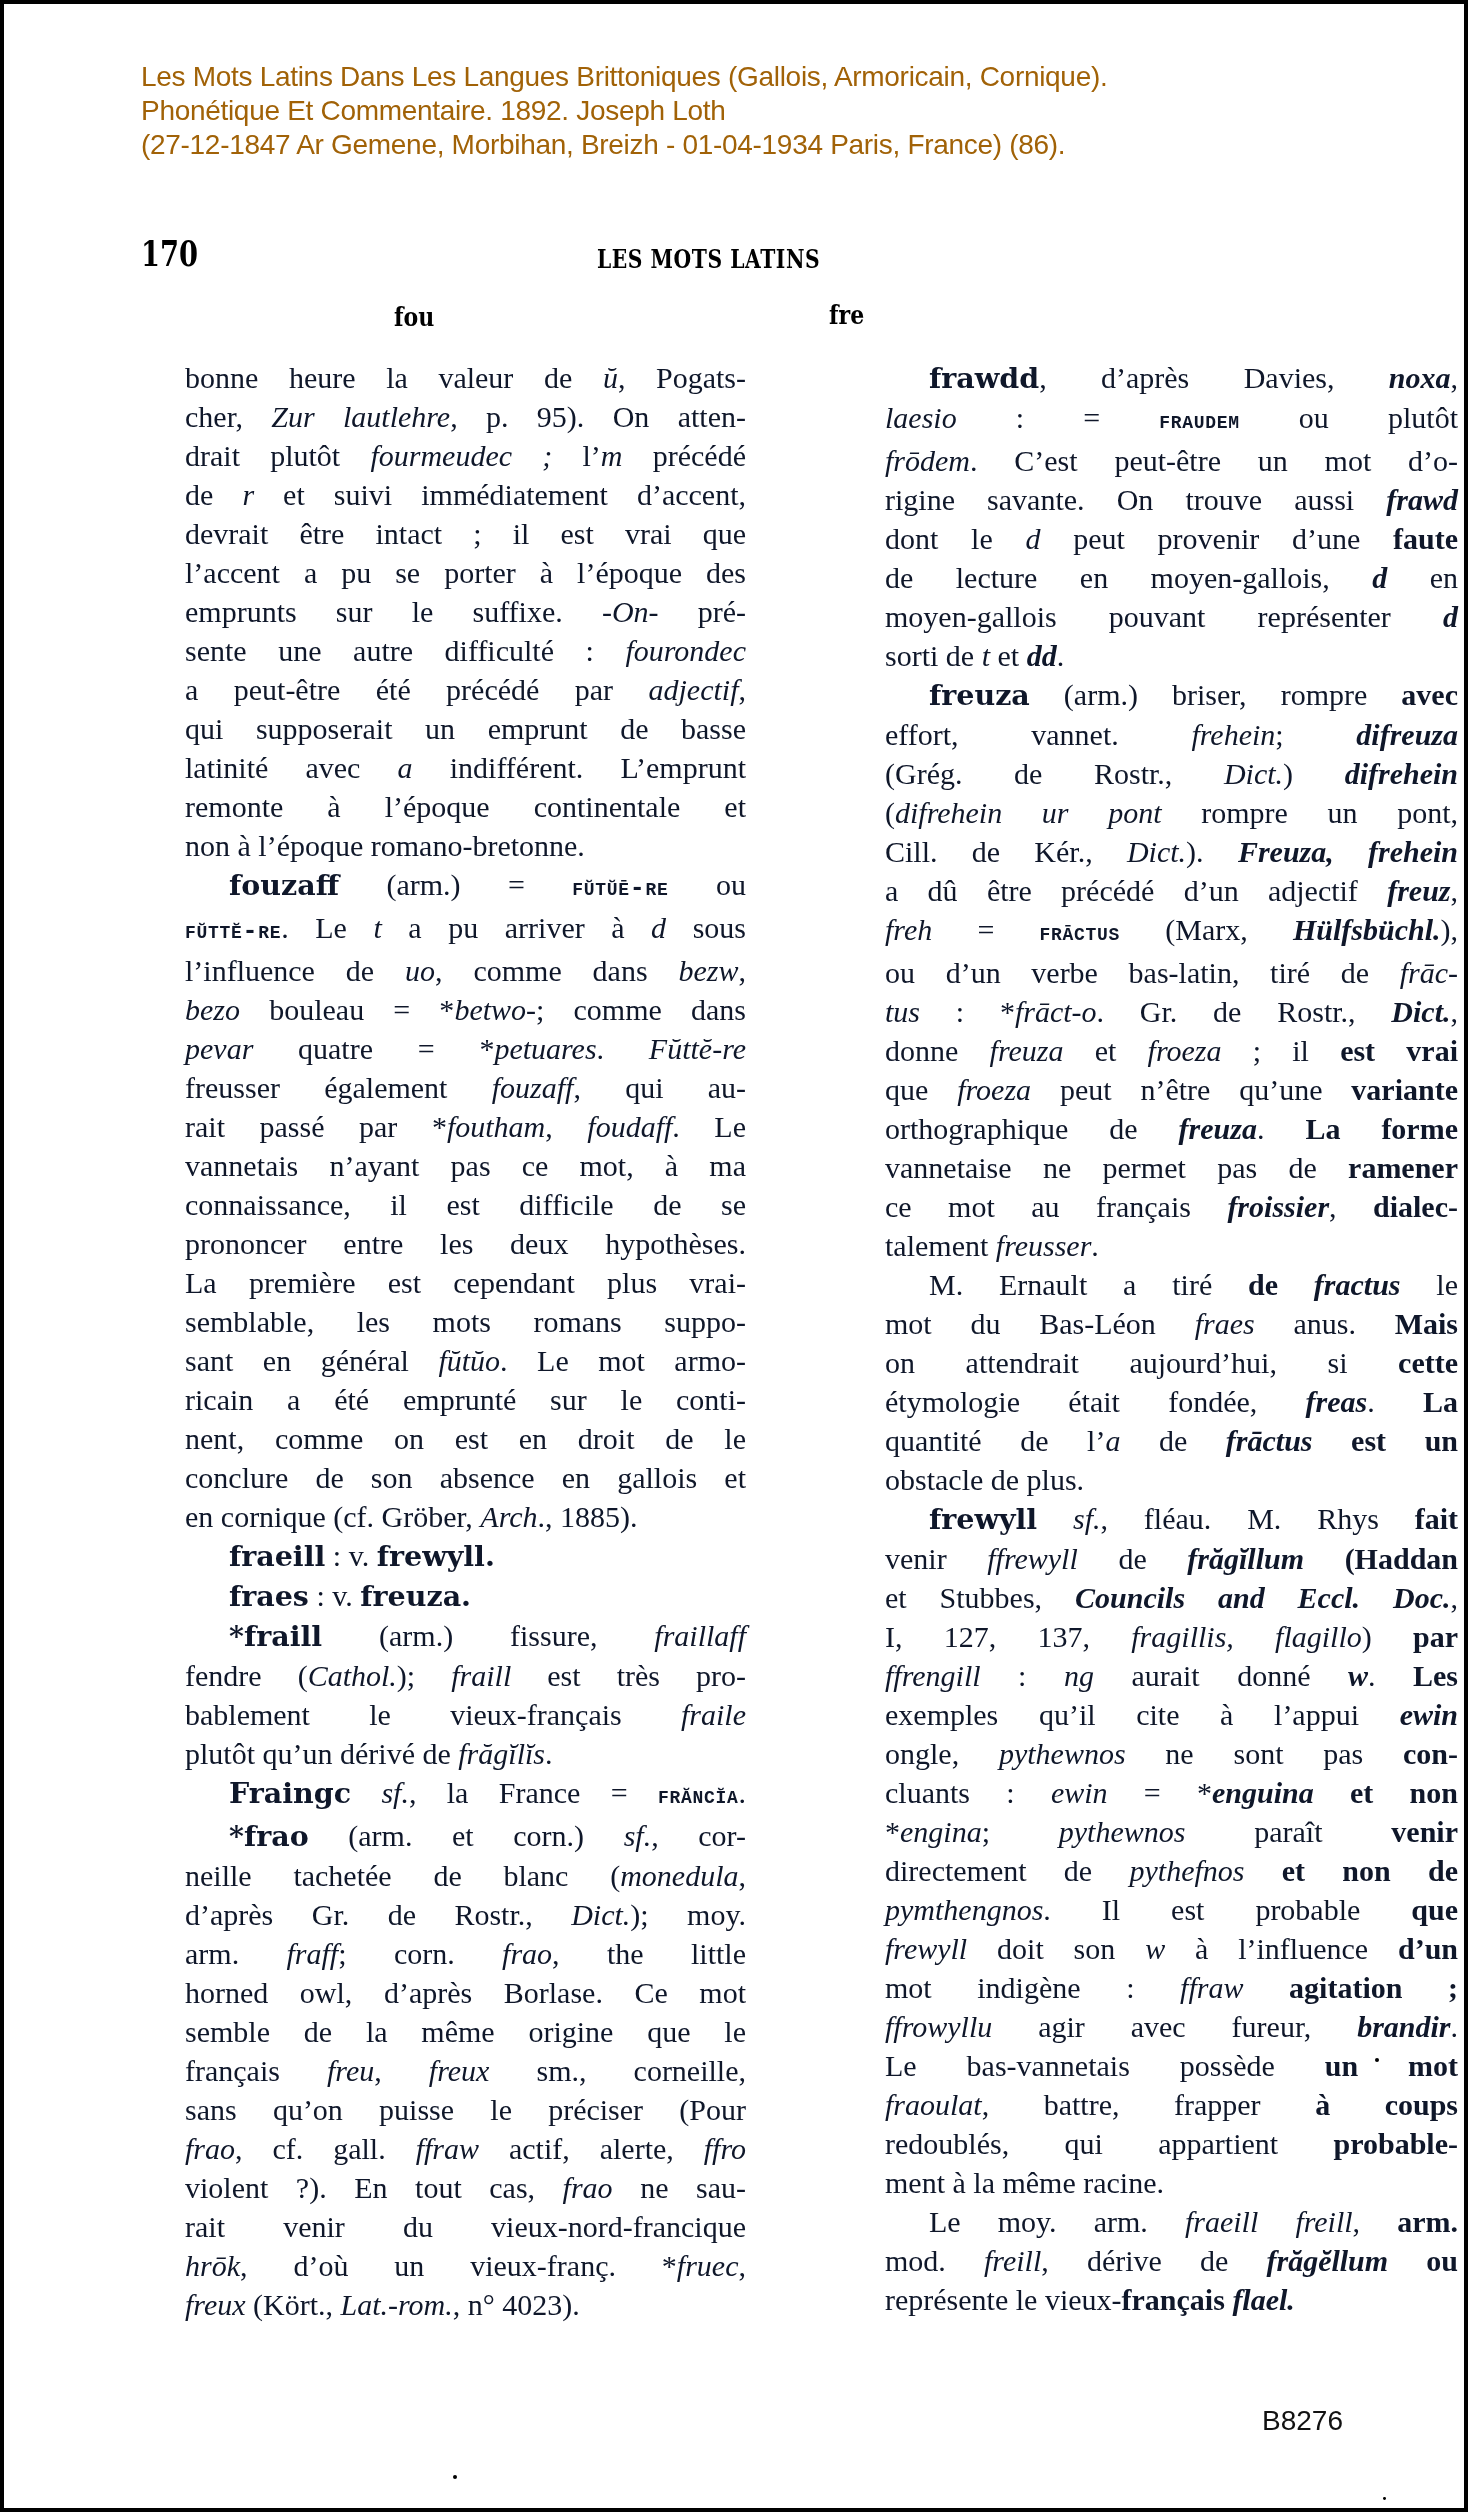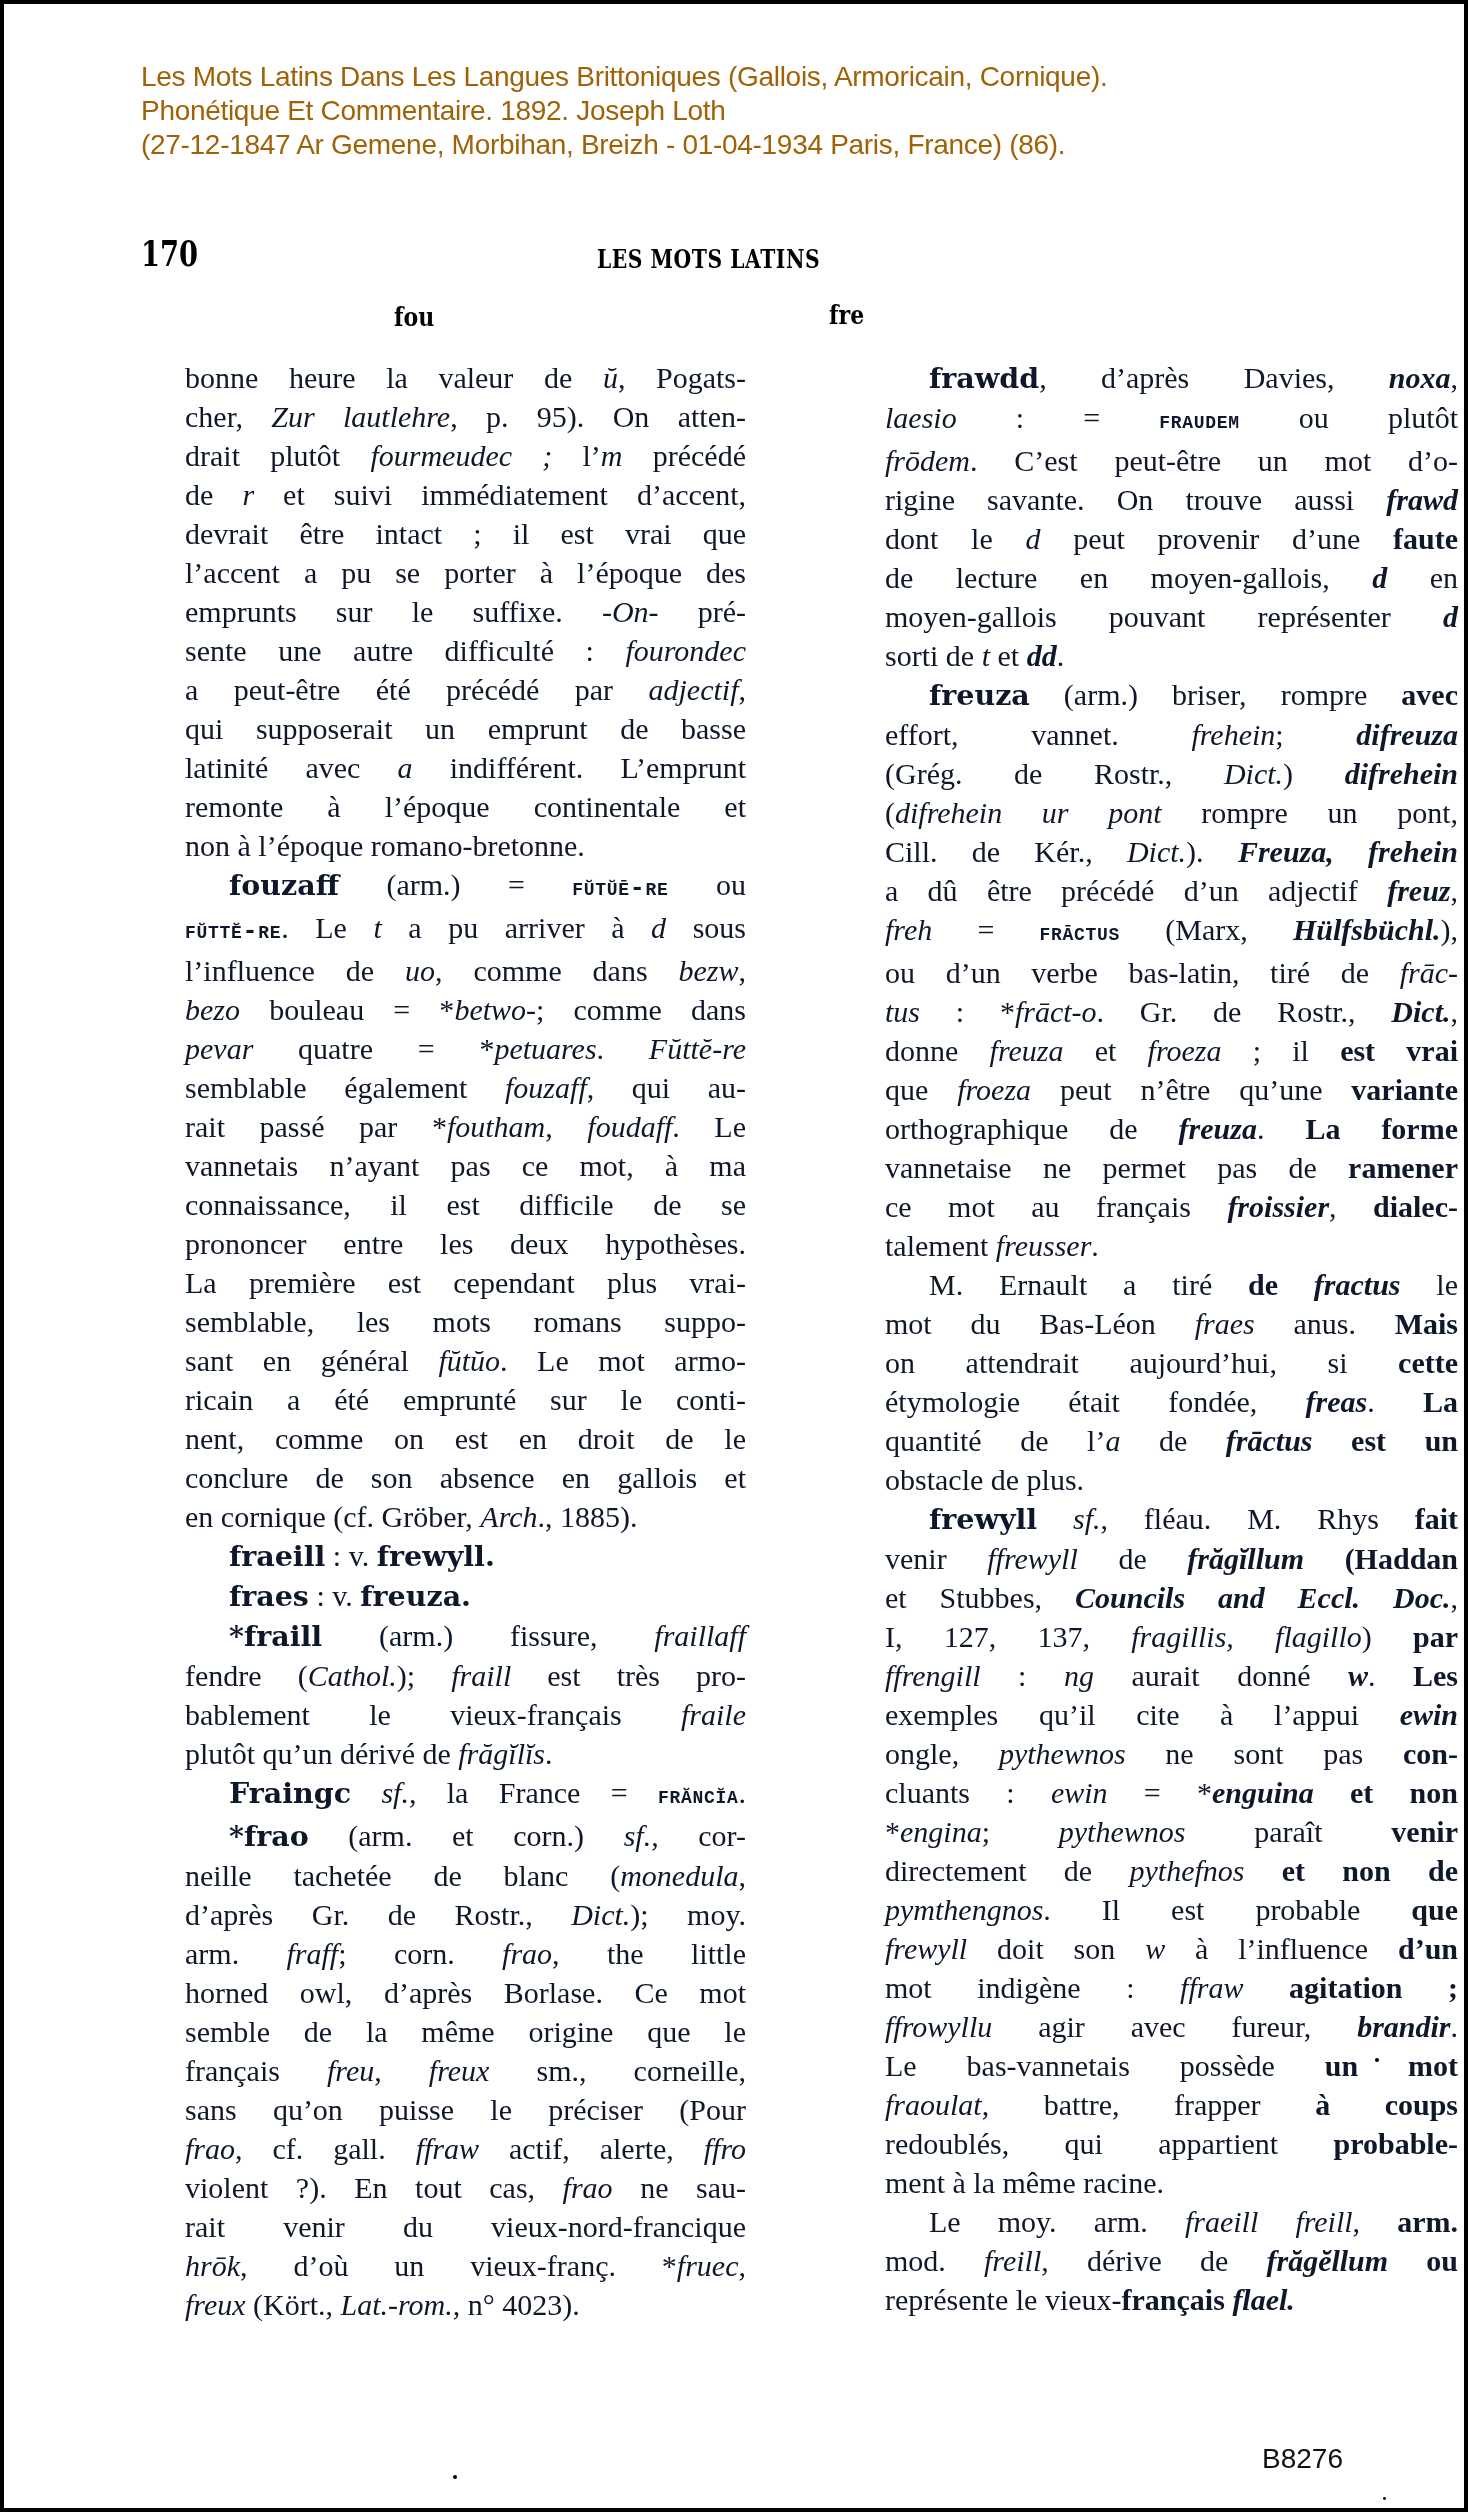--- a/index.html
+++ b/index.html
@@ -40,21 +40,21 @@
   .col.right { left: 837px; width: 573px; }
   .line { display: block; text-align: justify; text-align-last: justify; white-space: nowrap; overflow: visible; }
   .line.last { text-align-last: left; }
   .hw { font-weight: bold; font-family: "DejaVu Serif", serif; font-size: 28.5px; }
   i, .it { font-style: italic; }
   .bi { font-style: italic; font-weight: bold; }
   .sc { font-variant: small-caps; font-weight: bold; font-size: 25px; letter-spacing: 0.7px; font-family: Liberation Mono, monospace; }
   .b { font-weight: bold; }
   .shelf {
     position: absolute; left: 1262px; top: 2405px;
-    font-family: "Liberation Sans", sans-serif; font-size: 28px; color: #111; margin-top: 38px;
+    font-family: "Liberation Sans", sans-serif; font-size: 28px; color: #111;
   }
   .speck { position: absolute; width: 4.2px; height: 4.2px; background: #000; border-radius: 50%; }
 </style>
 </head>
 <body>
 
 <div class="frame"></div>
 
 <div class="caption">
   <div>Les Mots Latins Dans Les Langues Brittoniques (Gallois, Armoricain, Cornique).</div>
@@ -79,21 +79,21 @@
     <span class="line"><span>a peut-être été précédé par </span><span class="it">adjectif</span><span>,</span></span>
     <span class="line"><span>qui supposerait un emprunt de basse</span></span>
     <span class="line"><span>latinité avec </span><span class="it">a</span><span> indifférent. L’emprunt</span></span>
     <span class="line"><span>remonte à l’époque continentale et</span></span>
     <span class="line last"><span>non à l’époque romano-bretonne.</span></span>
     <span class="line" style="padding-left: 44px;"><span class="hw">fouzaff</span><span> (arm.) = </span><span class="sc">fŭtŭē-re</span><span> ou</span></span>
     <span class="line"><span class="sc">fŭttĕ-re</span><span>. Le </span><span class="it">t</span><span> a pu arriver à </span><span class="it">d</span><span> sous</span></span>
     <span class="line"><span>l’influence de </span><span class="it">uo</span><span>, comme dans </span><span class="it">bezw</span><span>,</span></span>
     <span class="line"><span class="it">bezo</span><span> bouleau = *</span><span class="it">betwo-</span><span>; comme dans</span></span>
     <span class="line"><span class="it">pevar</span><span> quatre = *</span><span class="it">petuares</span><span>. </span><span class="it">Fŭttĕ-re</span></span>
-    <span class="line"><span>semblable également </span><span class="it">fouzaff</span><span>, qui au-</span></span>
+    <span class="line"><span>freusser également </span><span class="it">fouzaff</span><span>, qui au-</span></span>
     <span class="line"><span>rait passé par *</span><span class="it">foutham</span><span>, </span><span class="it">foudaff</span><span>. Le</span></span>
     <span class="line"><span>vannetais n’ayant pas ce mot, à ma</span></span>
     <span class="line"><span>connaissance, il est difficile de se</span></span>
     <span class="line"><span>prononcer entre les deux hypothèses.</span></span>
     <span class="line"><span>La première est cependant plus vrai-</span></span>
     <span class="line"><span>semblable, les mots romans suppo-</span></span>
     <span class="line"><span>sant en général </span><span class="it">fŭtŭo</span><span>. Le mot armo-</span></span>
     <span class="line"><span>ricain a été emprunté sur le conti-</span></span>
     <span class="line"><span>nent, comme on est en droit de le</span></span>
     <span class="line"><span>conclure de son absence en gallois et</span></span>

